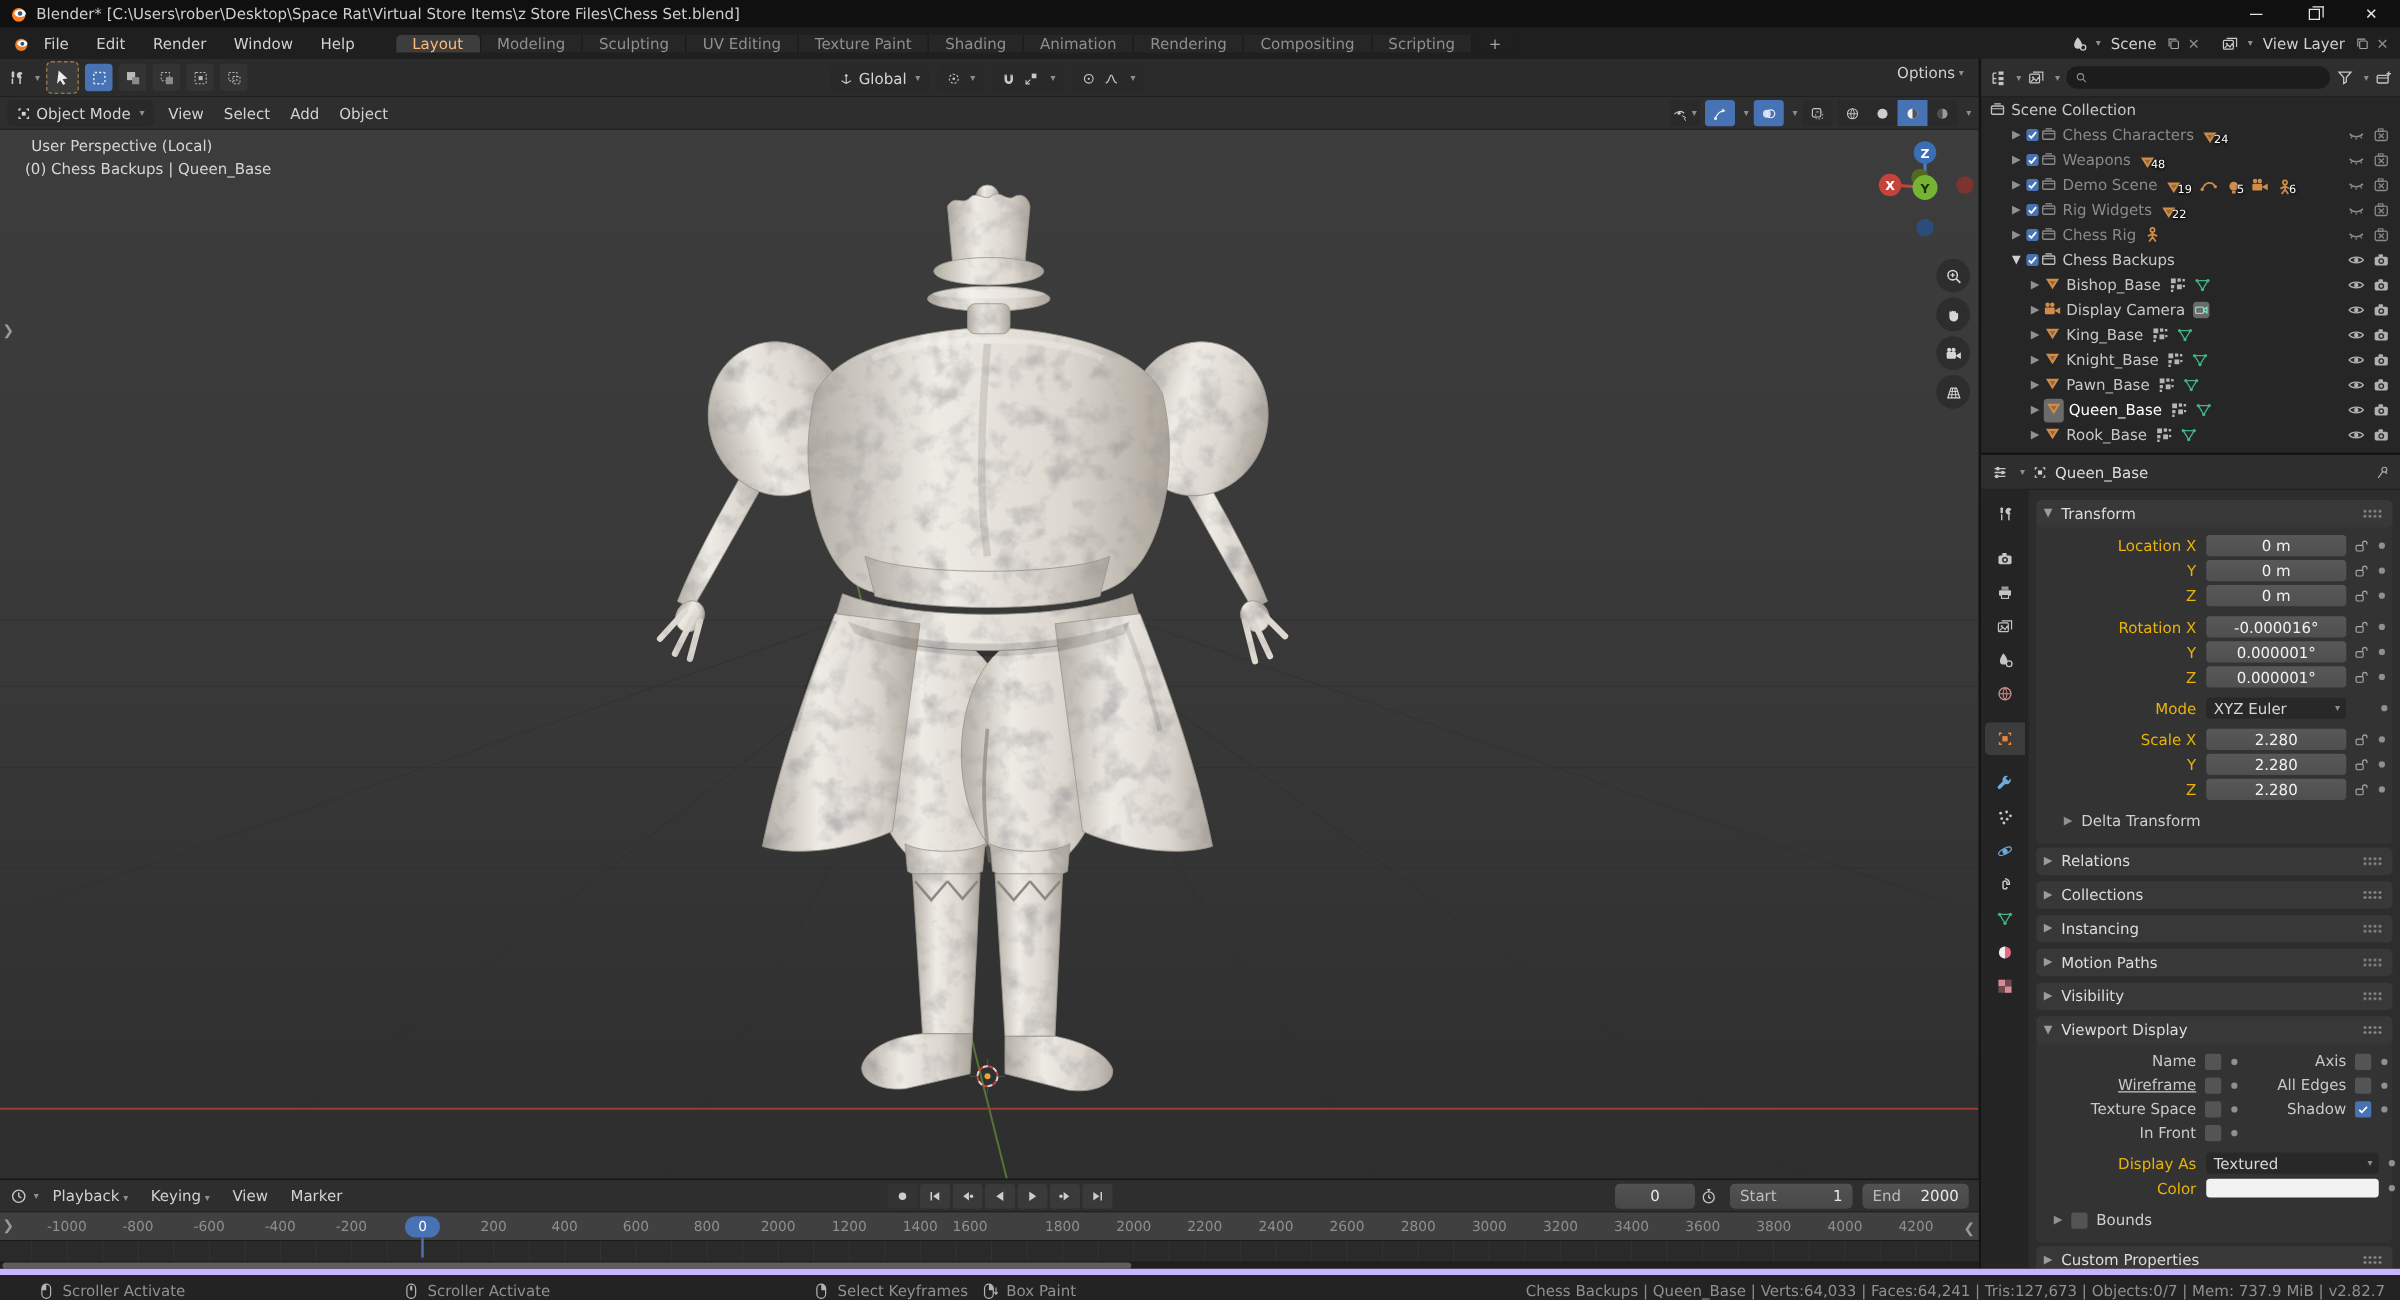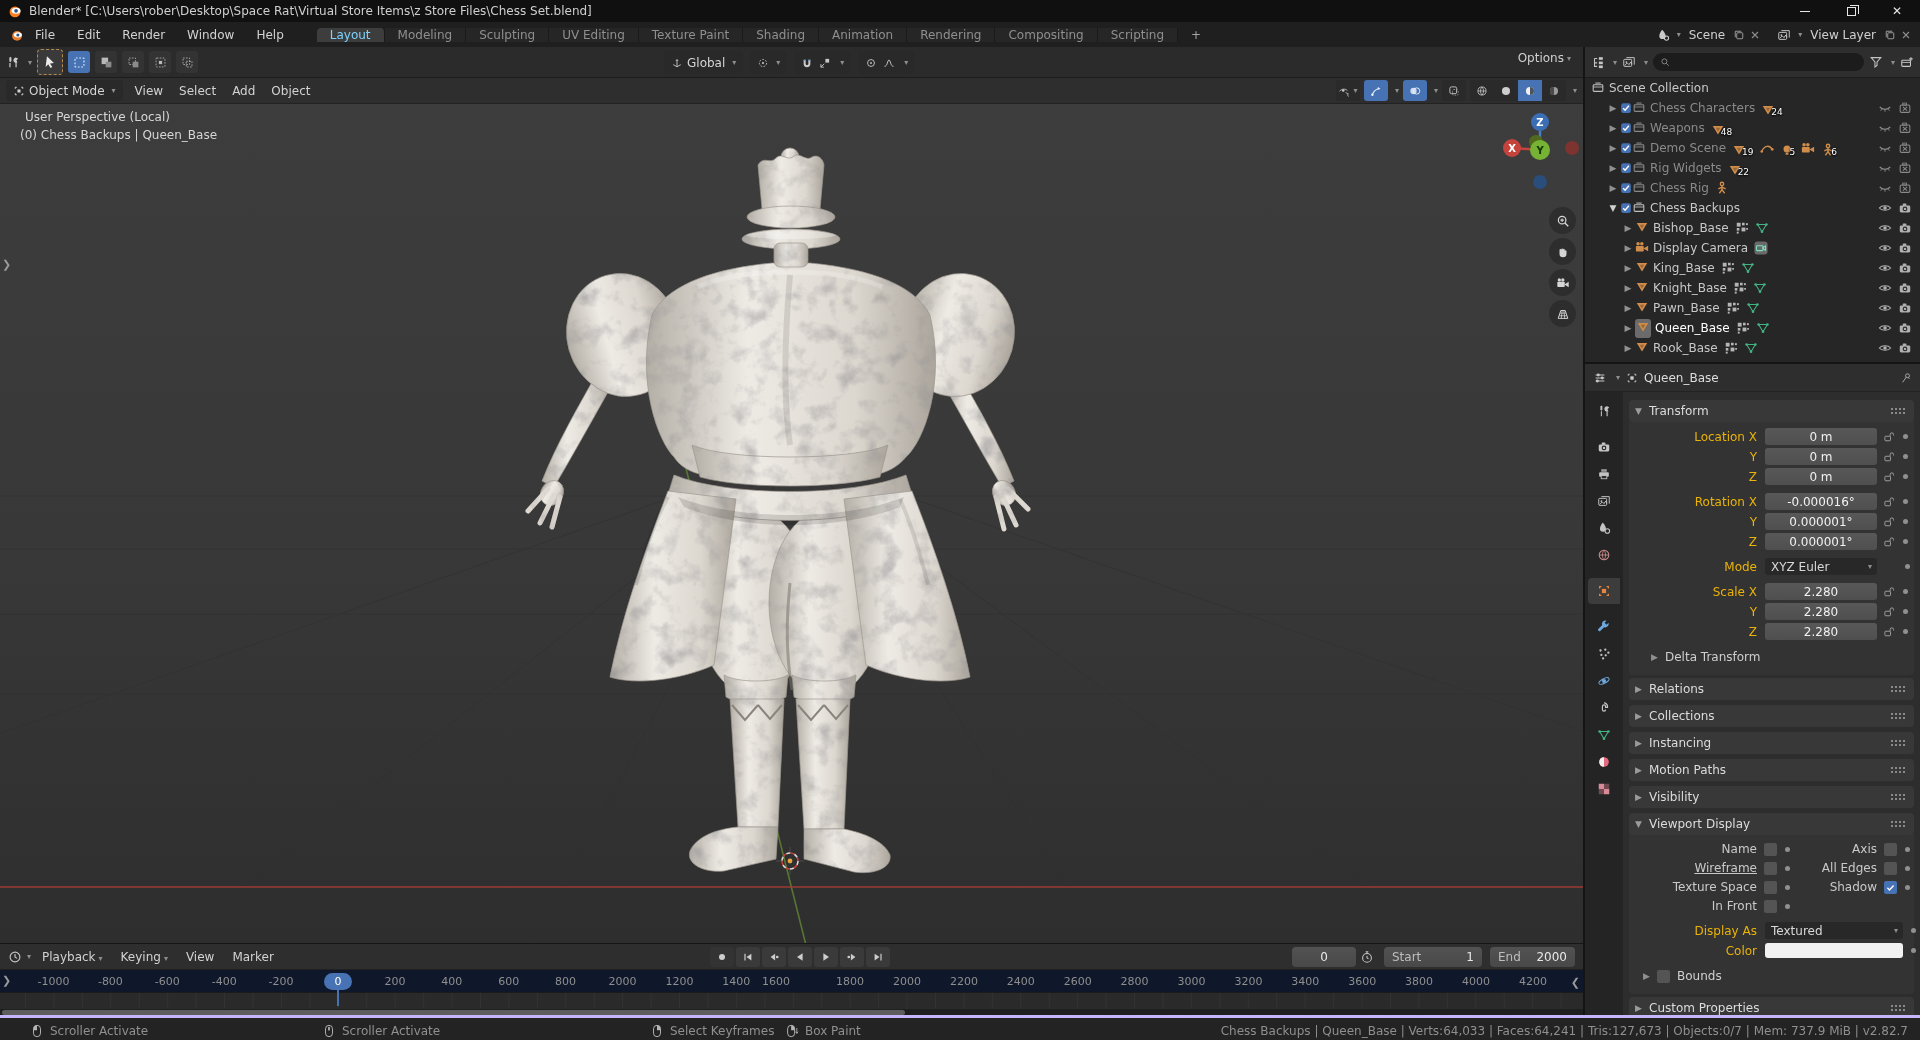--- a/index.html
+++ b/index.html
@@ -17,21 +17,21 @@
   #winbtns{position:absolute;right:0;top:0;height:22px;display:flex}
   #winbtns .wb{width:46px;height:22px;display:flex;align-items:center;justify-content:center;color:#e6e6e6}
   .min-glyph{width:10px;height:1px;background:#e6e6e6;display:inline-block}
   .restore-glyph{width:9px;height:9px;border:1px solid #e6e6e6;position:relative;display:inline-block}
   .restore-glyph:before{content:"";position:absolute;left:2px;top:-3px;width:8px;height:8px;border:1px solid #e6e6e6;border-left:none;border-bottom:none}
   
   #menurow{position:absolute;left:0;top:22px;width:1920px;height:25px;background:#1f1f1f;display:flex;align-items:center}
   #menurow .menu{padding:0 11px;display:flex;align-items:center;color:#d2d2d2}
   #tabs{display:flex;margin-left:22px}
   .tab{padding:0 13px;display:flex;align-items:center;color:#8f8f8f;background:#262626;border-right:1px solid #1a1a1a}
-  .tab.active{background:#3d3d3d;color:#7dd3fc;border-radius:4px 4px 0 0}
+  .tab.active{background:#3d3d3d;color:#fdba74;border-radius:4px 4px 0 0}
   .tab.plus{color:#a5a5a5;background:#1f1f1f;border-right:none}
   #scenewidgets{position:absolute;right:8px;top:0;height:25px;display:flex;align-items:center;gap:4px;color:#d0d0d0}
   #scenewidgets .wlabel{margin:0 4px;white-space:nowrap}
   
   #toolrow{position:absolute;left:0;top:47px;width:1583px;height:31px;background:#2b2b2b;border-bottom:1px solid #1c1c1c}
   .ts-left{position:absolute;left:6px;top:2px;display:flex;align-items:center;gap:5px}
   .toolbtn{width:26px;height:26px;border-radius:4px;background:#3a3a3a;display:flex;align-items:center;justify-content:center;outline:1px dashed #b58a4e;outline-offset:-1px}
   .modebtn{width:22px;height:22px;border-radius:3px;background:#333;display:flex;align-items:center;justify-content:center}
   .modebtn.active{background:#4772b3}
   .ts-center{position:absolute;left:664px;top:4px;display:flex;align-items:center;gap:7px}
@@ -93,30 +93,30 @@
   .cbx.on{background:#4772b3}
   .vdlabel{text-align:right;margin-right:7px;color:#c9c9c9;white-space:nowrap}
   .swatch{width:130px;height:15px;border-radius:3px;flex:none}
   
   #timeline{position:absolute;left:0;top:943px;width:1583px;height:72px;background:#2b2b2b;border-top:1px solid #161616}
   #tl-header{position:absolute;left:0;top:0;width:100%;height:26px;background:#2e2e2e;border-bottom:1px solid #202020;display:flex;align-items:center;padding:0 8px;gap:2px}
   #tl-header .vmenu{padding:0 9px;color:#d2d2d2}
   #transport{position:absolute;left:710px;top:3px;display:flex;gap:2px}
   .tbtn{width:24px;height:20px;border-radius:3px;background:#3a3a3a;display:flex;align-items:center;justify-content:center}
   .tbtn.rec{background:#333}
-  #ruler{position:absolute;left:0;top:26px;width:100%;height:23px;background:#0f172a;border-bottom:1px solid #1b1b1b}
+  #ruler{position:absolute;left:0;top:26px;width:100%;height:23px;background:#404040;border-bottom:1px solid #1b1b1b}
   .tick{position:absolute;top:5px;transform:translateX(-50%);color:#8f8f8f;font-size:11px}
   #playhead{position:absolute;top:3px;width:28px;height:17px;border-radius:9px;background:#4772b3;color:#fff;display:flex;align-items:center;justify-content:center;transform:translateX(-50%);font-size:11px}
   #pline{position:absolute;top:46px;width:2px;height:16px;background:#4772b3;transform:translateX(-50%)}
   #keys{position:absolute;left:0;top:49px;width:100%;height:16px;background:#2a2a2a;background-image:linear-gradient(90deg,#323232 0,#323232 1px,transparent 1px);background-size:28.45px 100%;background-position-x:25px}
   #tl-scroll{position:absolute;left:0;top:65px;width:100%;height:7px;background:#1f1f1f}
   #tl-thumb{position:absolute;left:2px;top:1px;width:903px;height:5px;border-radius:3px;background:#5d5d5d}
   .tl-field{position:absolute;top:3px;height:20px;background:linear-gradient(#525252,#484848);border-radius:4px;display:flex;align-items:center;justify-content:space-between;padding:0 8px;color:#e8e8e8}
   
-  #statusbar{position:absolute;left:0;top:1015px;width:1920px;height:25px;background:#232323;border-top:3px solid #c4b5fd;color:#909090}
+  #statusbar{position:absolute;left:0;top:1015px;width:1920px;height:25px;background:#232323;border-top:5px solid #c4b5fd;color:#909090}
   .hint{position:absolute;top:0;height:25px;display:flex;align-items:center;gap:6px}
   #stats{position:absolute;right:12px;top:0;height:25px;display:flex;align-items:center;color:#8f8f8f}
 </style>
 </head>
 <body>
 
 <div id="app">
 
   <div id="titlebar">
     <span class="icon">

